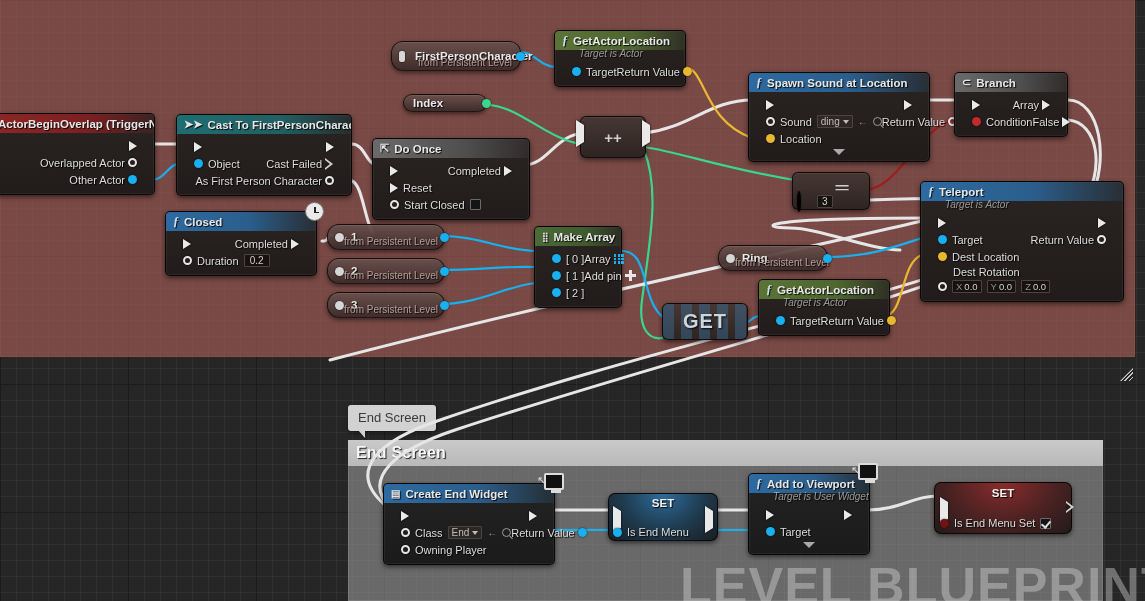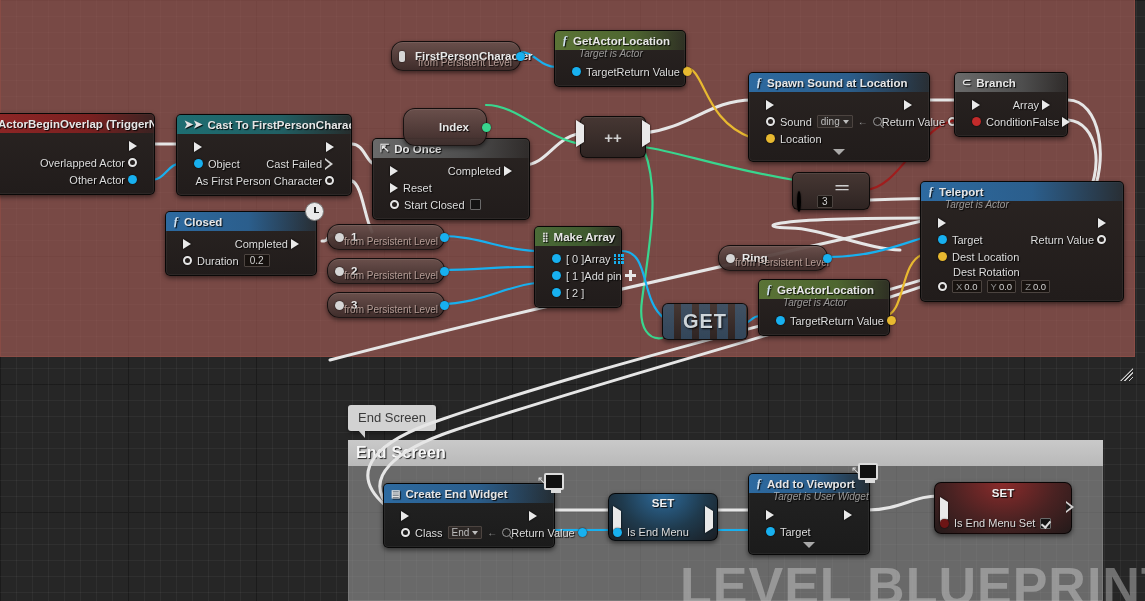--- a/index.html
+++ b/index.html
@@ -519,21 +519,21 @@
           <span class="lbl">Target</span>
         </span>
         <span class="rgt">
           <span class="lbl">Return Value</span>
           <span class="pin-dot d-yellow"></span>
         </span>
       </div>
     </div>
   </div>
 
-  <div class="varnode" style="left:403px; top:108px; width:84px; height:38px; justify-content:flex-end;">
+  <div class="varnode" style="left:403px; top:94px; width:84px; height:18px; ">
     <span class="vname" style="margin-right:8px;">Index</span>
     <span class="pin-dot d-green rpin"></span>
   </div>
 
   <div class="compactnode" style="left:580px; top:116px; width:66px; height:42px;">
     <div style="position:absolute; left:-5px; top:8px;"><span class="pin-exec"></span></div>
     <div style="position:absolute; right:-5px; top:8px;"><span class="pin-exec"></span></div>
     <div style="position:absolute; left:2px; bottom:2px;"><span class="pin-dot d-green"></span></div>
     <div style="position:absolute; right:2px; bottom:2px;"><span class="pin-dot d-green"></span></div>
     <div class="compact-title" style="position:absolute; inset:0; display:flex; align-items:center; justify-content:center; font-size:15px;">++</div>
@@ -783,20 +783,26 @@
           <span class="combo">
             <span>End</span>
             <span class="caret-dn"></span>
           </span>
           <span class="arrow-back">←</span>
           <span class="mag"></span>
         </span>
         <span class="rgt">
           <span class="lbl">Return Value</span>
           <span class="pin-dot d-blue"></span>
+        </span>
+      </div>
+      <div class="row">
+        <span class="lft">
+          <span class="pin-dot ring d-blue"></span>
+          <span class="lbl">Owning Player</span>
         </span>
       </div>
     </div>
   </div>
   <div class="badge-wrap" style="left:544px; top:473px;">
     <span class="cursor-glyph">↖</span>
     <span class="badge-icon"></span>
   </div>
 
   <div class="set-node blue" style="left:608px; top:493px; width:110px; height:48px;">

